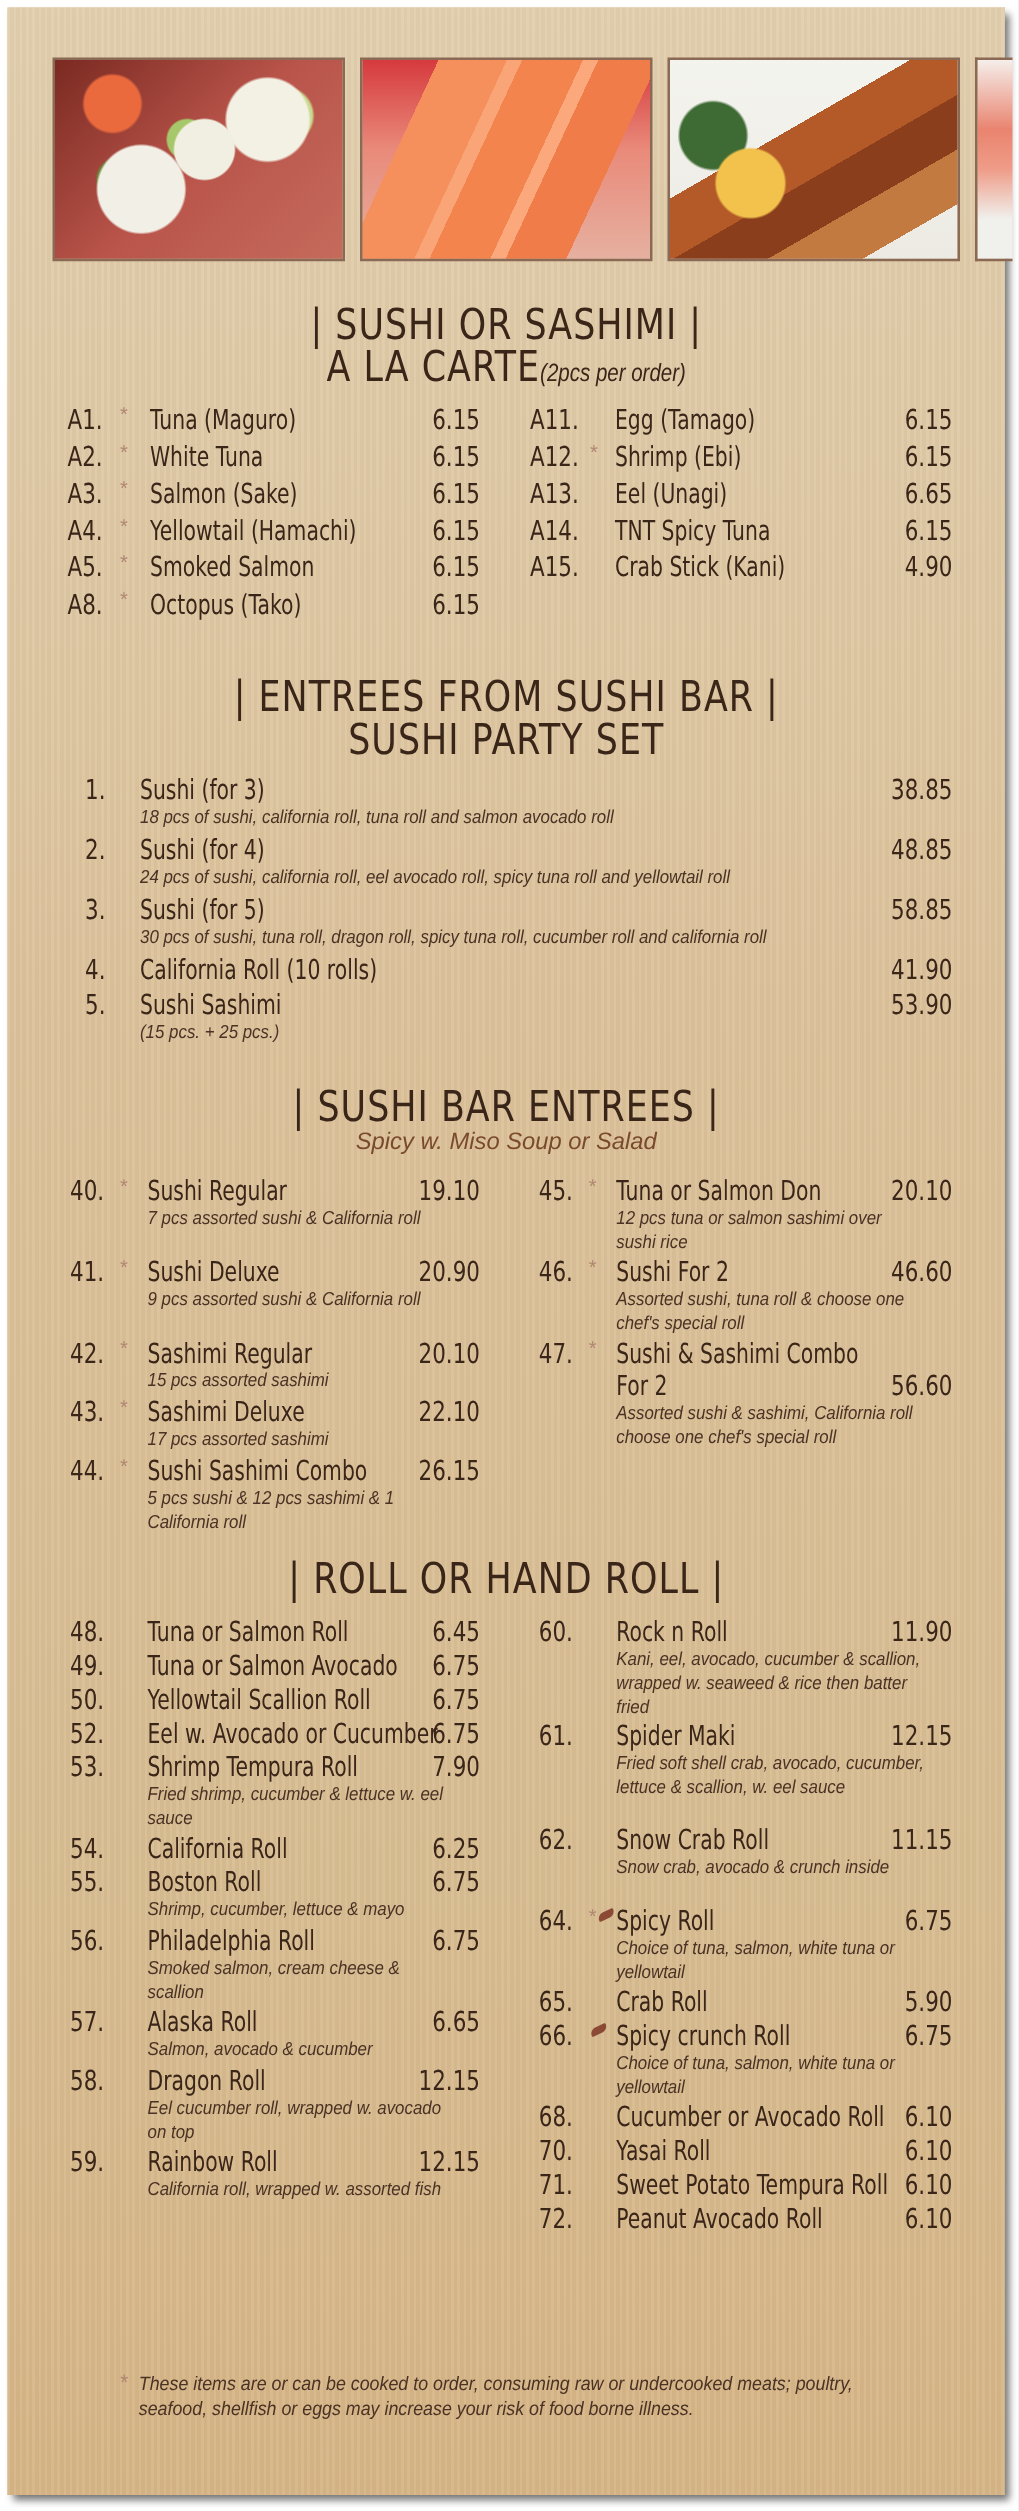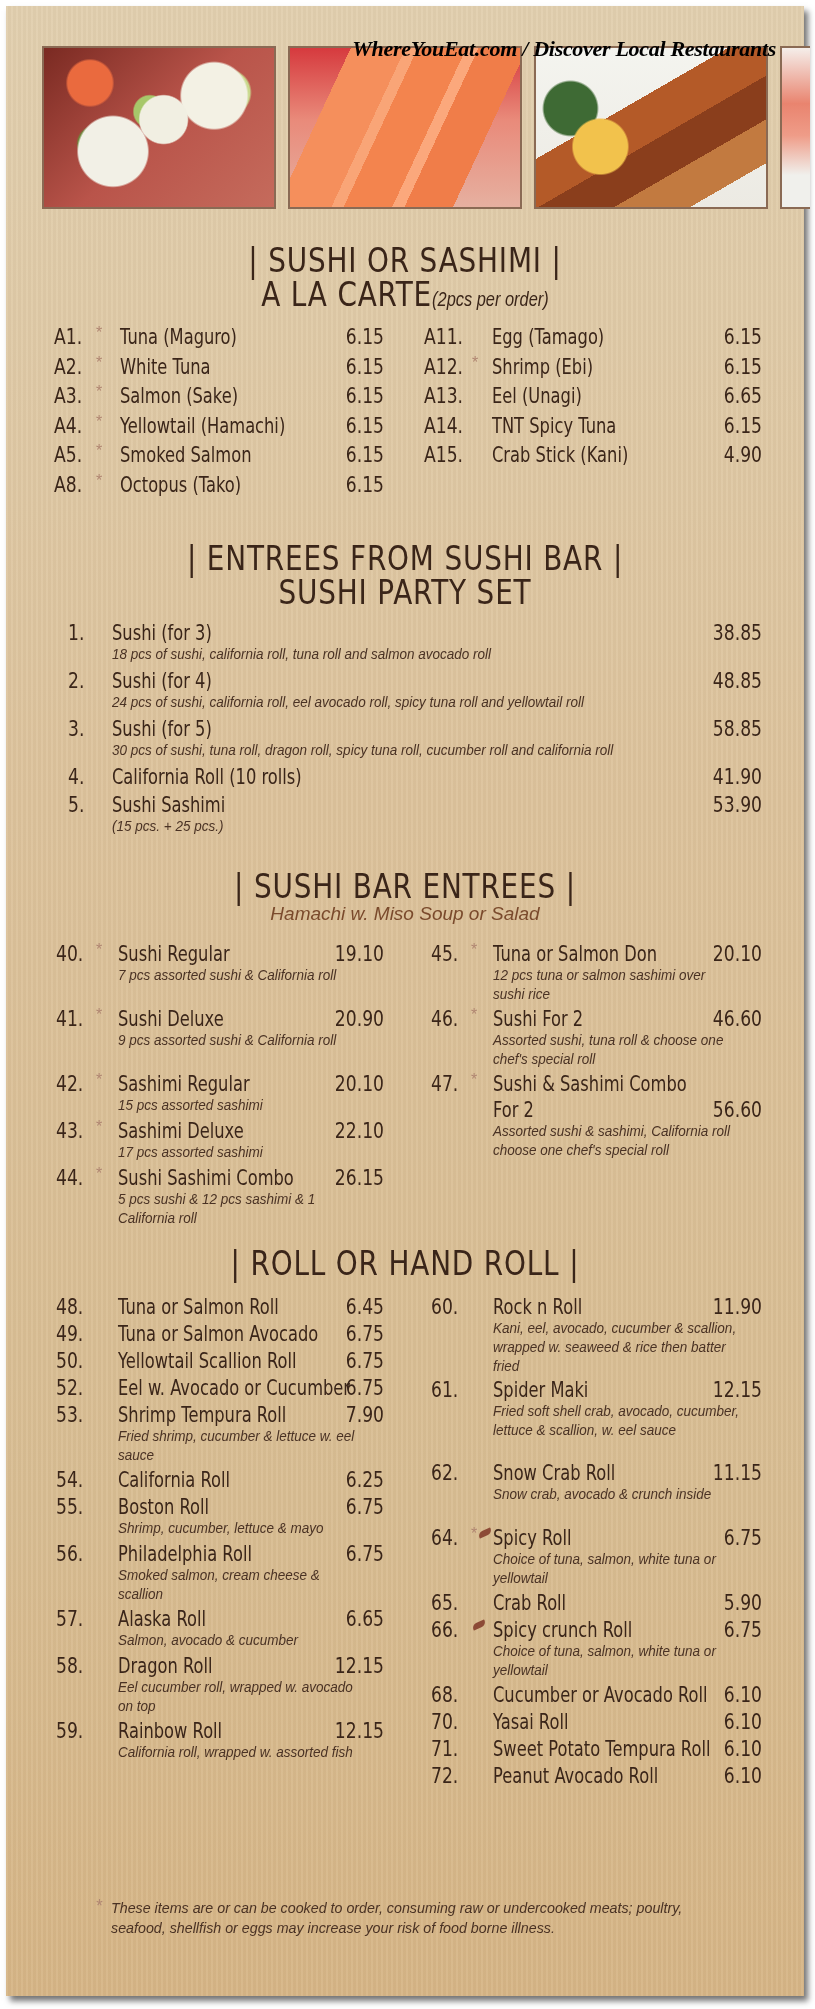--- a/index.html
+++ b/index.html
@@ -48,21 +48,20 @@
   .pepper { display:inline-block; width:14px; height:6px; background:#8c4a36; border-radius:6px 1px 6px 1px; transform:rotate(-25deg); margin:0 1px 4px 1px; vertical-align:middle; }
 
   .footnote { position:absolute; left:105px; top:1892px; width:640px; font-family:"Liberation Sans", sans-serif; font-style:italic; font-size:15.5px; line-height:20px; color:#4a3224; transform:scaleX(0.92); transform-origin:left top; }
   .footnote .fstar { position:absolute; left:-16px; top:-2px; color:#b08672; font-style:normal; font-size:18px; }
 </style>
 </head>
 <body>
 
 <div class="page">
 
-  <div class="watermark">WhereYouEat.com / Discover Local Restaurants</div>
 
   <div class="photos">
     <div class="photo p1"></div>
     <div class="photo p2"></div>
     <div class="photo p3"></div>
     <div class="photo p4"></div>
   </div>
 
   <div class="sec-title" style="top:236px;">
     <div class="t">| SUSHI OR SASHIMI |</div>
@@ -171,21 +170,21 @@
         <span class="num">5.</span>
         <span class="name" style="left: 44px;">Sushi Sashimi</span>
         <span class="price" style="right: 0px; top: 0px;">53.90</span>
         <div class="desc" style="left: 44px; top: 24px; width: 730px;">(15 pcs. + 25 pcs.)</div>
       </div>
     </div>
 
   <div class="sec-title" style="top:862px;">
     <div class="t">| SUSHI BAR ENTREES |</div>
   </div>
-  <div class="sec-sub" style="top:897px;">Hamachi w. Miso Soup or Salad</div>
+  <div class="sec-sub" style="top:897px;">Spicy w. Miso Soup or Salad</div>
   <div id="bar-left">
       <div class="item" style="left: 50px; top: 935px; width: 328px;">
         <span class="num">40.</span>
         <span style="position: absolute; left: 40px; top: 0px;"><span class="star">*</span></span>
         <span class="name" style="left: 62px;">Sushi Regular</span>
         <span class="price" style="right: 0px; top: 0px;">19.10</span>
         <div class="desc" style="left: 62px; top: 24px; width: 265px;">7 pcs assorted sushi &amp; California roll</div>
       </div>
       <div class="item" style="left: 50px; top: 1000px; width: 328px;">
         <span class="num">41.</span>

